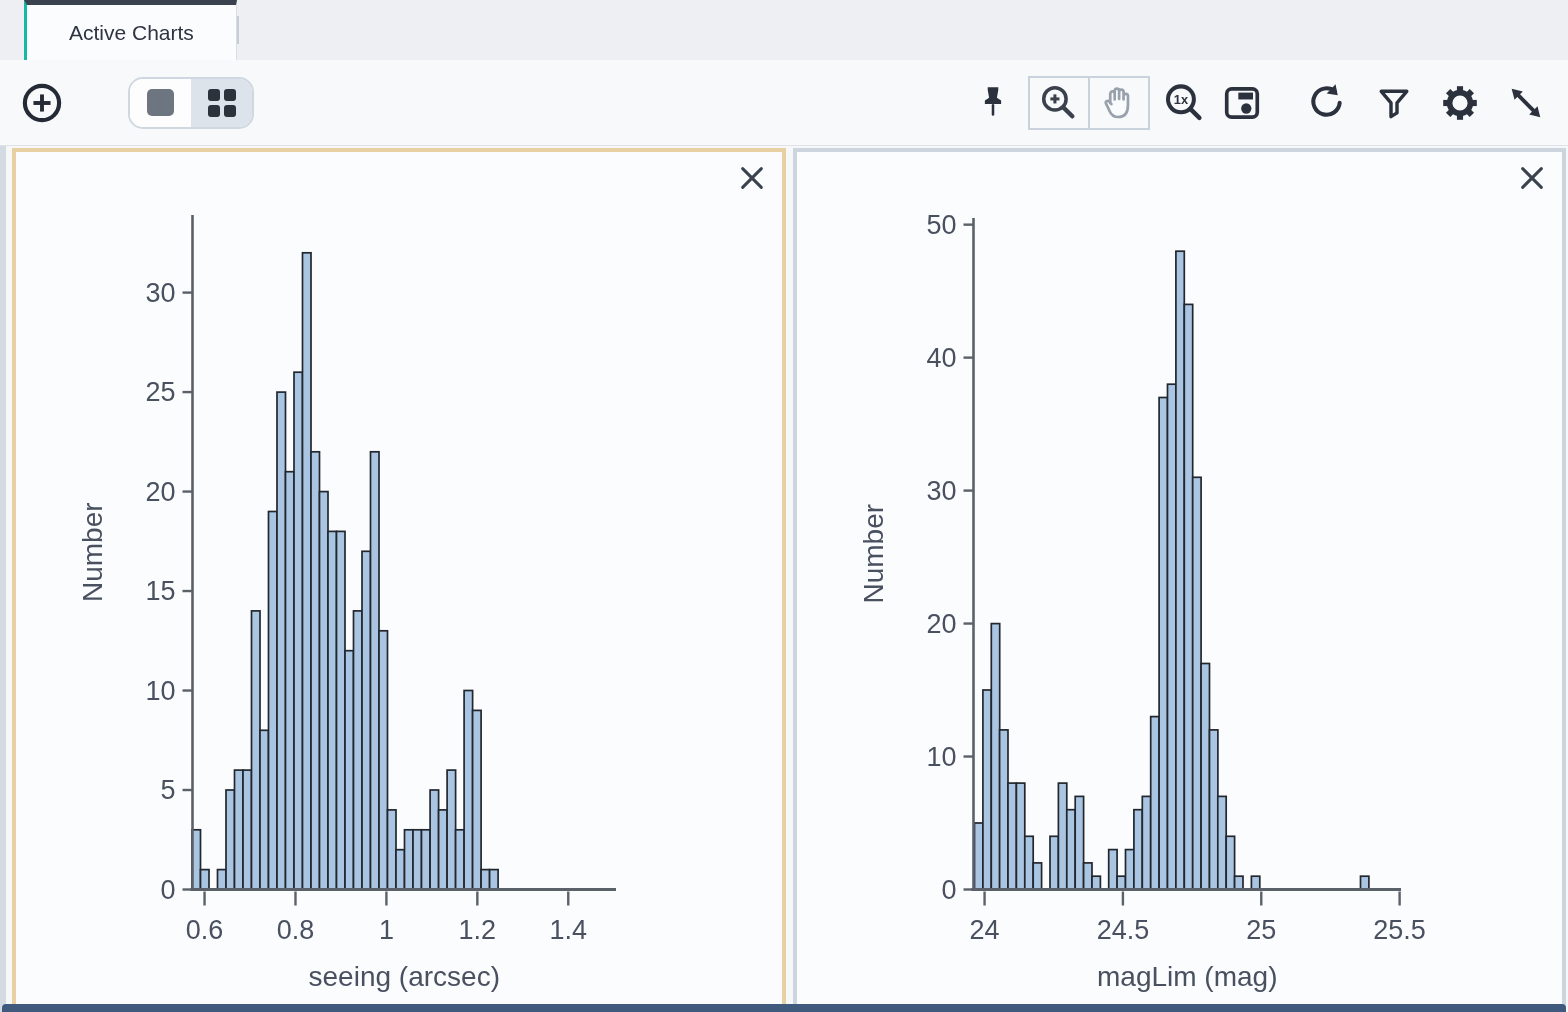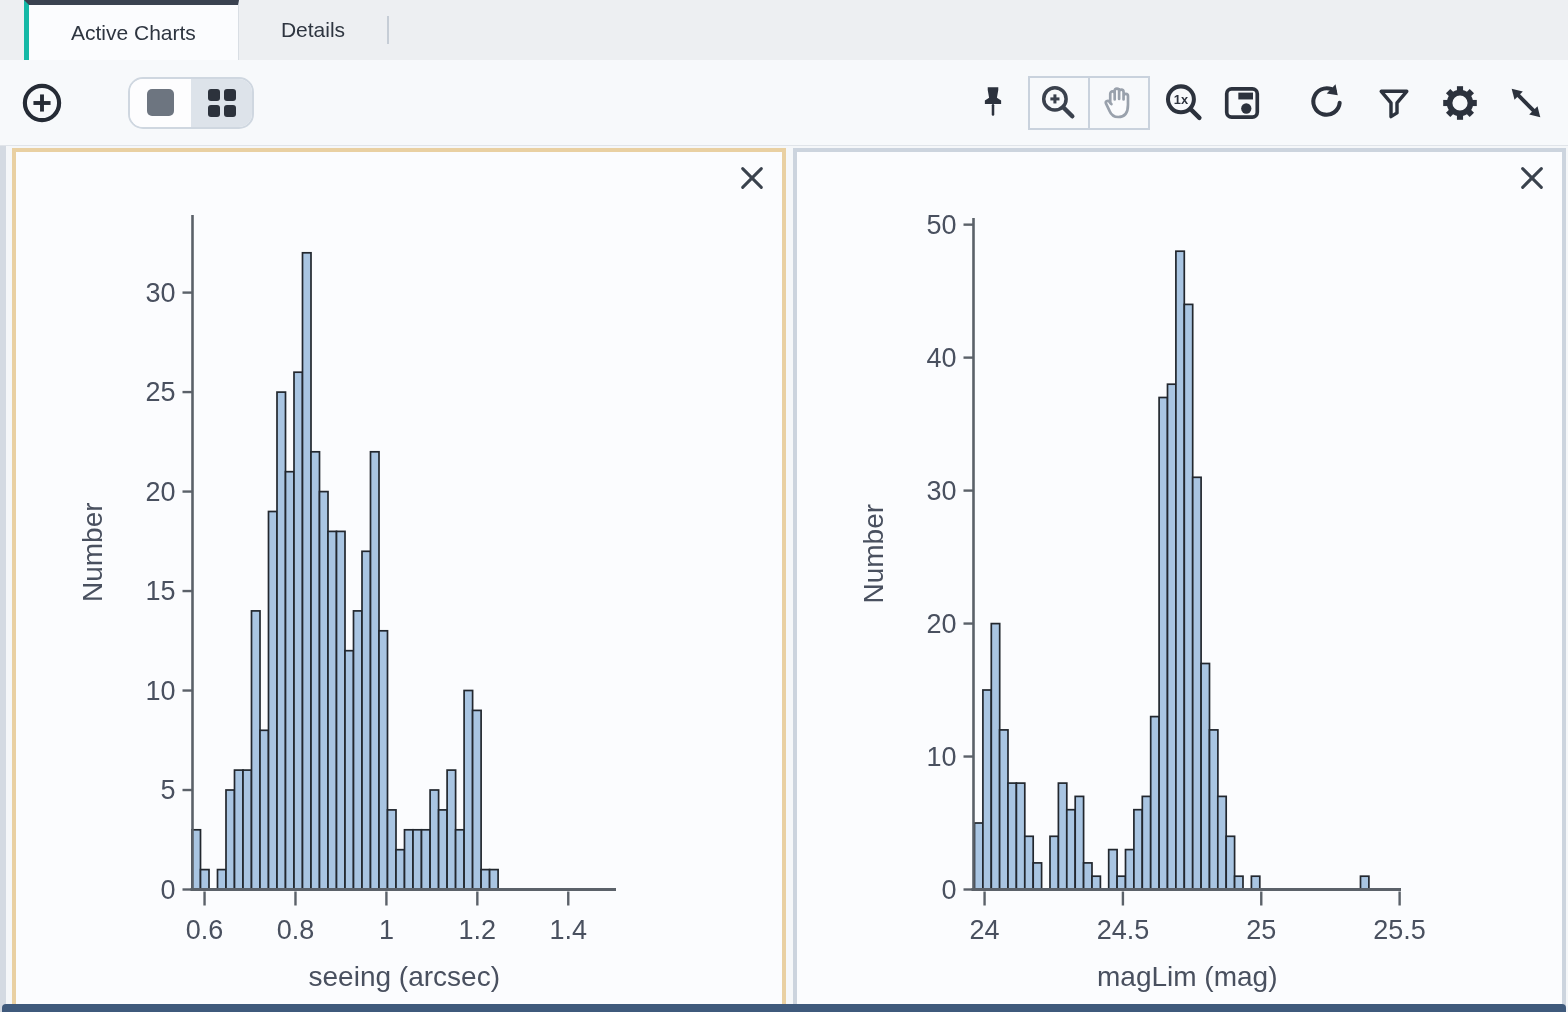--- a/index.html
+++ b/index.html
@@ -2,21 +2,21 @@
 <html><head>
 <meta charset="utf-8">
 <style>
   html,body{margin:0;padding:0;}
   body{width:1568px;height:1012px;overflow:hidden;background:#ffffff;
        font-family:"Liberation Sans",sans-serif;position:relative;}
 
   
   .tabbar{height:60px;background:#edeff2;display:flex;align-items:stretch;position:relative;}
   .tab{display:flex;align-items:center;padding:0 42px;font-size:21px;color:#2e3540;cursor:pointer;}
-  .tab.active{background:#fbfcfe;border-top:5px solid #3a4250;border-left:5px solid #14b8a6;
+  .tab.active{background:#fbfcfe;border-top:5px solid #3a4250;border-left:3px solid #14b8a6;
               border-right:1px solid #d9dee4;margin-left:24px;}
   .tab-sep{width:2px;height:28px;background:#c6cdd6;align-self:center;}
 
   
   .toolbar{height:86px;background:#f7f9fb;display:flex;align-items:center;
            padding:0 20px 0 20px;border-bottom:1px solid #e0e4e9;box-sizing:border-box;}
   .icon-btn{background:none;border:none;padding:0;display:flex;align-items:center;cursor:pointer;}
   .seg-pill{display:flex;border:2px solid #cfd7e0;border-radius:15px;overflow:hidden;margin-left:64px;height:52px;box-sizing:border-box;}
   .seg{display:flex;align-items:center;justify-content:center;width:61px;cursor:pointer;}
   .seg.one{background:#fdfdfe;}
@@ -39,23 +39,20 @@
 
   .bottom-bar{position:absolute;left:2px;right:2px;bottom:0;height:8px;background:#3f5a7c;
               border-radius:4px 4px 0 0;z-index:5;}
 </style>
 </head>
 <body>
 
 <div class="tabbar">
   <div class="tab active">
     <span>Active Charts</span>
-  </div>
-  <div class="tab">
-    <span>Details</span>
   </div>
   <div class="tab-sep"></div>
 </div>
 
 <div class="toolbar">
   <button class="icon-btn">
     <svg width="44" height="44" viewBox="0 0 36 36">
       <circle cx="18" cy="18" r="14" fill="none" stroke="#252b35" stroke-width="3.4"></circle>
       <line x1="18" y1="11" x2="18" y2="25" stroke="#252b35" stroke-width="3.2"></line>
       <line x1="11" y1="18" x2="25" y2="18" stroke="#252b35" stroke-width="3.2"></line>

